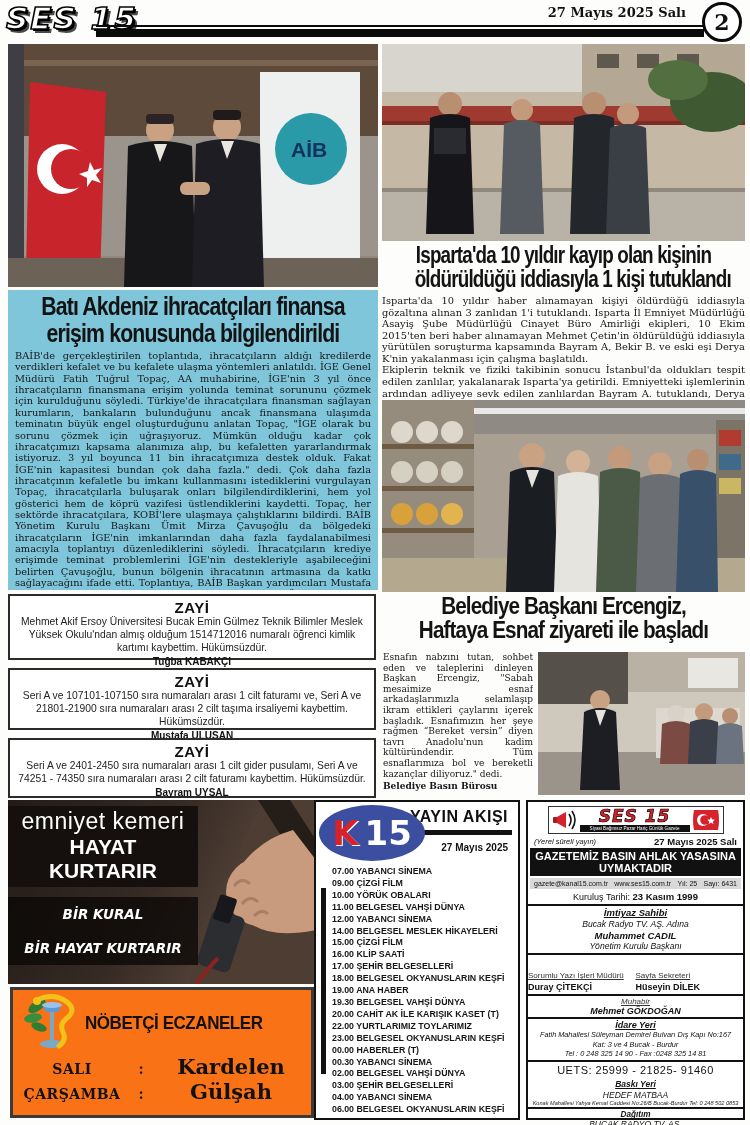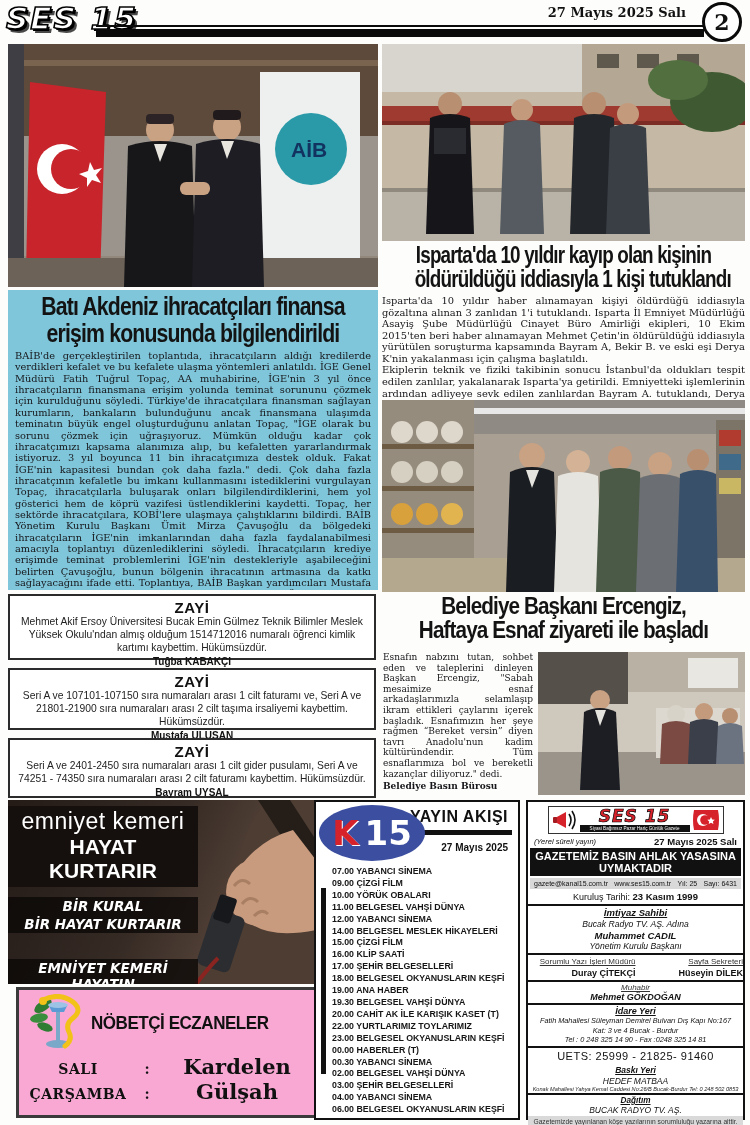--- a/index.html
+++ b/index.html
@@ -45,24 +45,24 @@
   .art-esnaf-body{position:absolute;left:383px;top:652px;width:150px;height:148px;overflow:hidden;
     font-family:"DejaVu Serif",serif;font-size:9px;line-height:1.18;text-align:justify;color:#16161a;}
   .art-esnaf-sign{font-weight:bold;margin-top:2px;text-align:left;}
   
   .ad-seatbelt{position:absolute;left:8px;top:800px;width:308px;height:184px;
     background:linear-gradient(115deg,#241b17 0%,#352a24 45%,#57453a 75%,#6b564a 100%);overflow:hidden;}
   .ad-seatbelt .txt{position:absolute;left:0;top:6px;width:190px;color:#fff;text-align:center;}
   .sb1{font-size:23px;letter-spacing:.5px;background:#15100d;padding:2px 6px 0 6px;}
   .sb2{font-weight:bold;font-size:21px;background:#15100d;padding:0 6px 4px 6px;margin-bottom:10px;}
   .sbi{font-style:italic;font-weight:bold;font-family:"DejaVu Sans",sans-serif;font-size:13.5px;
-       background:rgba(10,8,6,.78);padding:1px 4px;}
+       background:rgba(10,8,6,.78);padding:9px 4px;}
   .sb-gap{height:26px;}
   
-  .pharm{position:absolute;left:16px;top:987px;width:304px;height:131px;background:#f9a8d4;
+  .pharm{position:absolute;left:10px;top:987px;width:304px;height:131px;background:#f97316;
     border:3px solid #3a3a3a;box-sizing:border-box;}
   .pharm-head{display:flex;align-items:center;padding:4px 6px 0 10px;}
   .pharm-title{font-weight:bold;font-size:18.5px;letter-spacing:-.5px;transform:scaleX(.92);
     transform-origin:left;white-space:nowrap;margin-left:4px;}
   .pharm-rows{margin-top:2px;}
   .pharm-row{display:flex;align-items:baseline;font-family:"DejaVu Serif",serif;font-weight:bold;}
   .pharm-day{width:118px;text-align:center;font-size:14px;letter-spacing:.5px;}
   .pharm-colon{width:20px;font-size:14px;text-align:center;}
   .pharm-name{flex:1;text-align:center;font-size:21px;}
   
@@ -100,21 +100,21 @@
   .rt2{border-top:2px solid #111;}
   .imp-sec{text-align:center;padding:1px 0;font-style:italic;}
   .lbl-u{text-decoration:underline;font-size:8px;color:#333;}
   .lbl-ub{text-decoration:underline;font-weight:bold;font-size:9px;}
   .nm{font-weight:bold;font-size:9px;}
   .imp-owner div{line-height:1.25;}
   .imp-owner .o1{font-weight:bold;font-size:9.5px;text-decoration:underline;}
   .imp-owner .o2,.imp-owner .o4{font-size:8.6px;}
   .imp-owner .o3{font-weight:bold;font-size:9.5px;}
   .imp-roles{display:flex;}
-  .imp-roles>div{flex:1;text-align:right;padding:2px 0;}
+  .imp-roles>div{flex:1;text-align:left;padding:2px 0;margin-top:14px;}
   .imp-roles .nm{display:block;margin-top:2px;}
   .imp-addr{font-size:7.3px;line-height:1.3;}
   .imp-uets{text-align:center;font-size:11px;font-family:"Liberation Sans",sans-serif;
     letter-spacing:.5px;padding:2px 0;}
   .imp-print-name{font-size:8.5px;margin-top:1px;}
   .imp-print-addr{font-size:5.6px;color:#222;}
   .imp-dist-name{font-size:8.5px;}
   .imp-disclaimer{margin-top:auto;background:#d9d9d9;font-size:6.7px;text-align:center;
     padding:2px 1px;color:#333;}
 </style>

